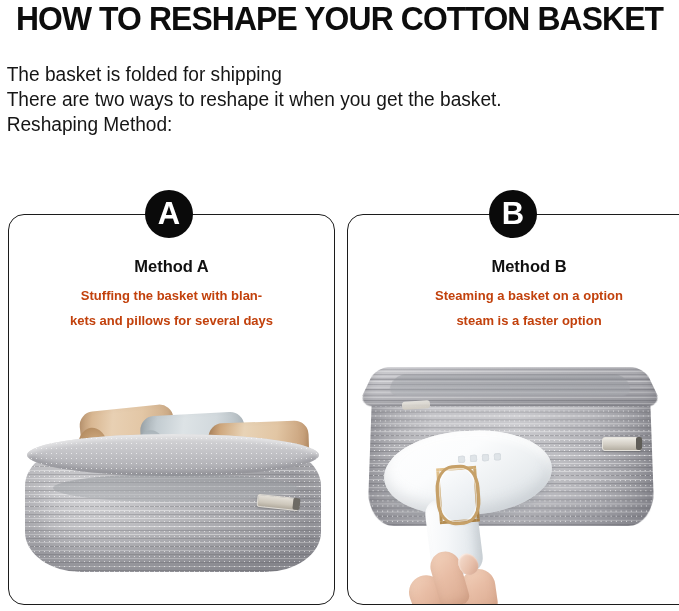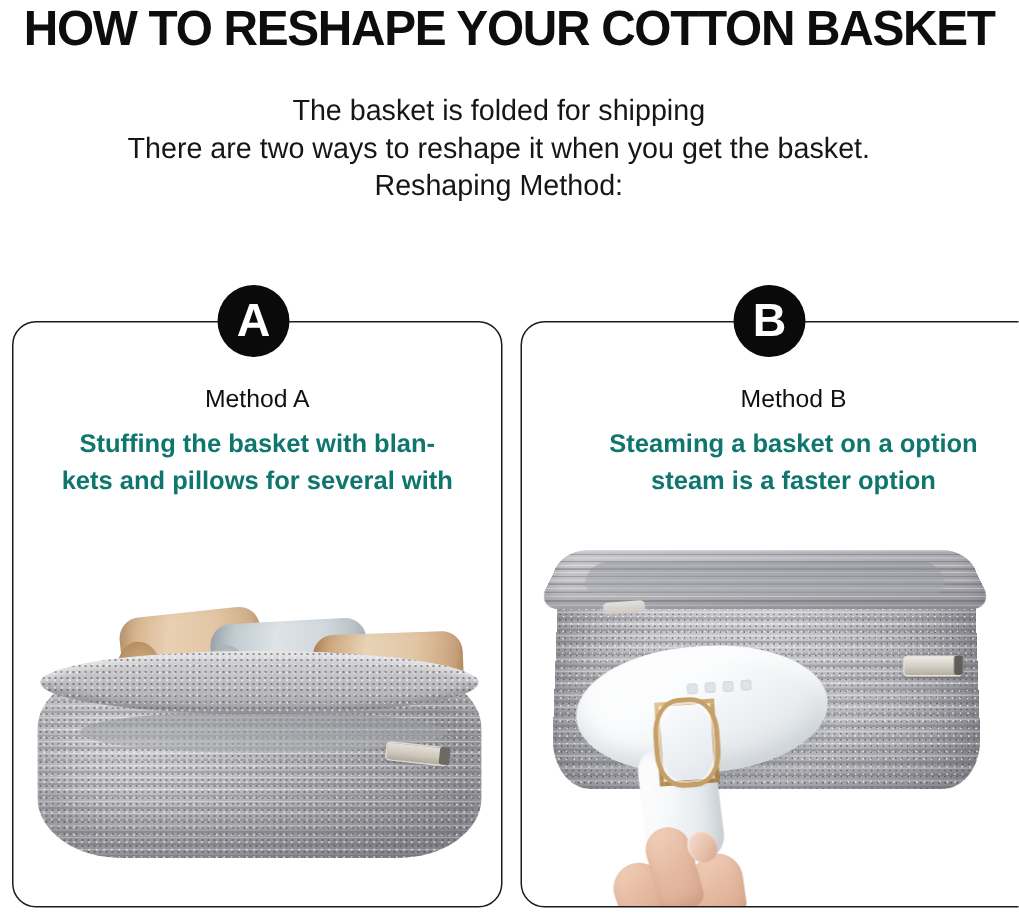--- a/index.html
+++ b/index.html
@@ -31,21 +31,20 @@
     transform-origin: center top;
     color: #0d0d0d;
     white-space: nowrap;
   }
 
   .subtitle-block {
     position: absolute;
     left: 0;
     top: 62px;
     width: 665px;
-    text-align: center;
   }
   .subtitle-line {
     font-size: 19.5px;
     line-height: 25px;
     font-weight: normal;
     color: #161616;
     white-space: nowrap;
     transform: scaleX(0.98);
   }
 
@@ -79,32 +78,32 @@
   }
   .badge-a { left: 145px; }
   .badge-b { left: 489px; }
 
   .card-label {
     position: absolute;
     width: 100%;
     top: 42px;
     text-align: center;
     font-size: 16.5px;
-    font-weight: normal;
+    font-weight: bold;
     color: #101010;
   }
   .card-desc {
     position: absolute;
     width: 100%;
     top: 68px;
     text-align: center;
-    font-size: 17px;
+    font-size: 13px;
     line-height: 25px;
     font-weight: bold;
-    color: #0f766e;
+    color: #c2410c;
     padding: 0 4px;
     box-sizing: border-box;
   }
   .card-desc .dl { white-space: nowrap; }
 
   
   .photo {
     position: absolute;
     left: 0;
     width: 100%;
@@ -433,21 +432,21 @@
   <div class="subtitle-line">There are two ways to reshape it when you get the basket.</div>
   <div class="subtitle-line">Reshaping Method:</div>
 </div>
 
 <div class="card card-a">
 
   <div class="card-label">Method A</div>
 
   <div class="card-desc">
     <div class="dl">Stuffing the basket with blan-</div>
-    <div class="dl">kets and pillows for several with</div>
+    <div class="dl">kets and pillows for several days</div>
   </div>
 
   <div class="photo photo-a">
     <div class="basketA-wrap">
       <div class="rollA roll-tan1"></div>
       <div class="rollA roll-gray"></div>
       <div class="rollA roll-tan2"></div>
       <div class="basketA-body"></div>
       <div class="basketA-rim">
         <div class="basketA-inner"></div>

